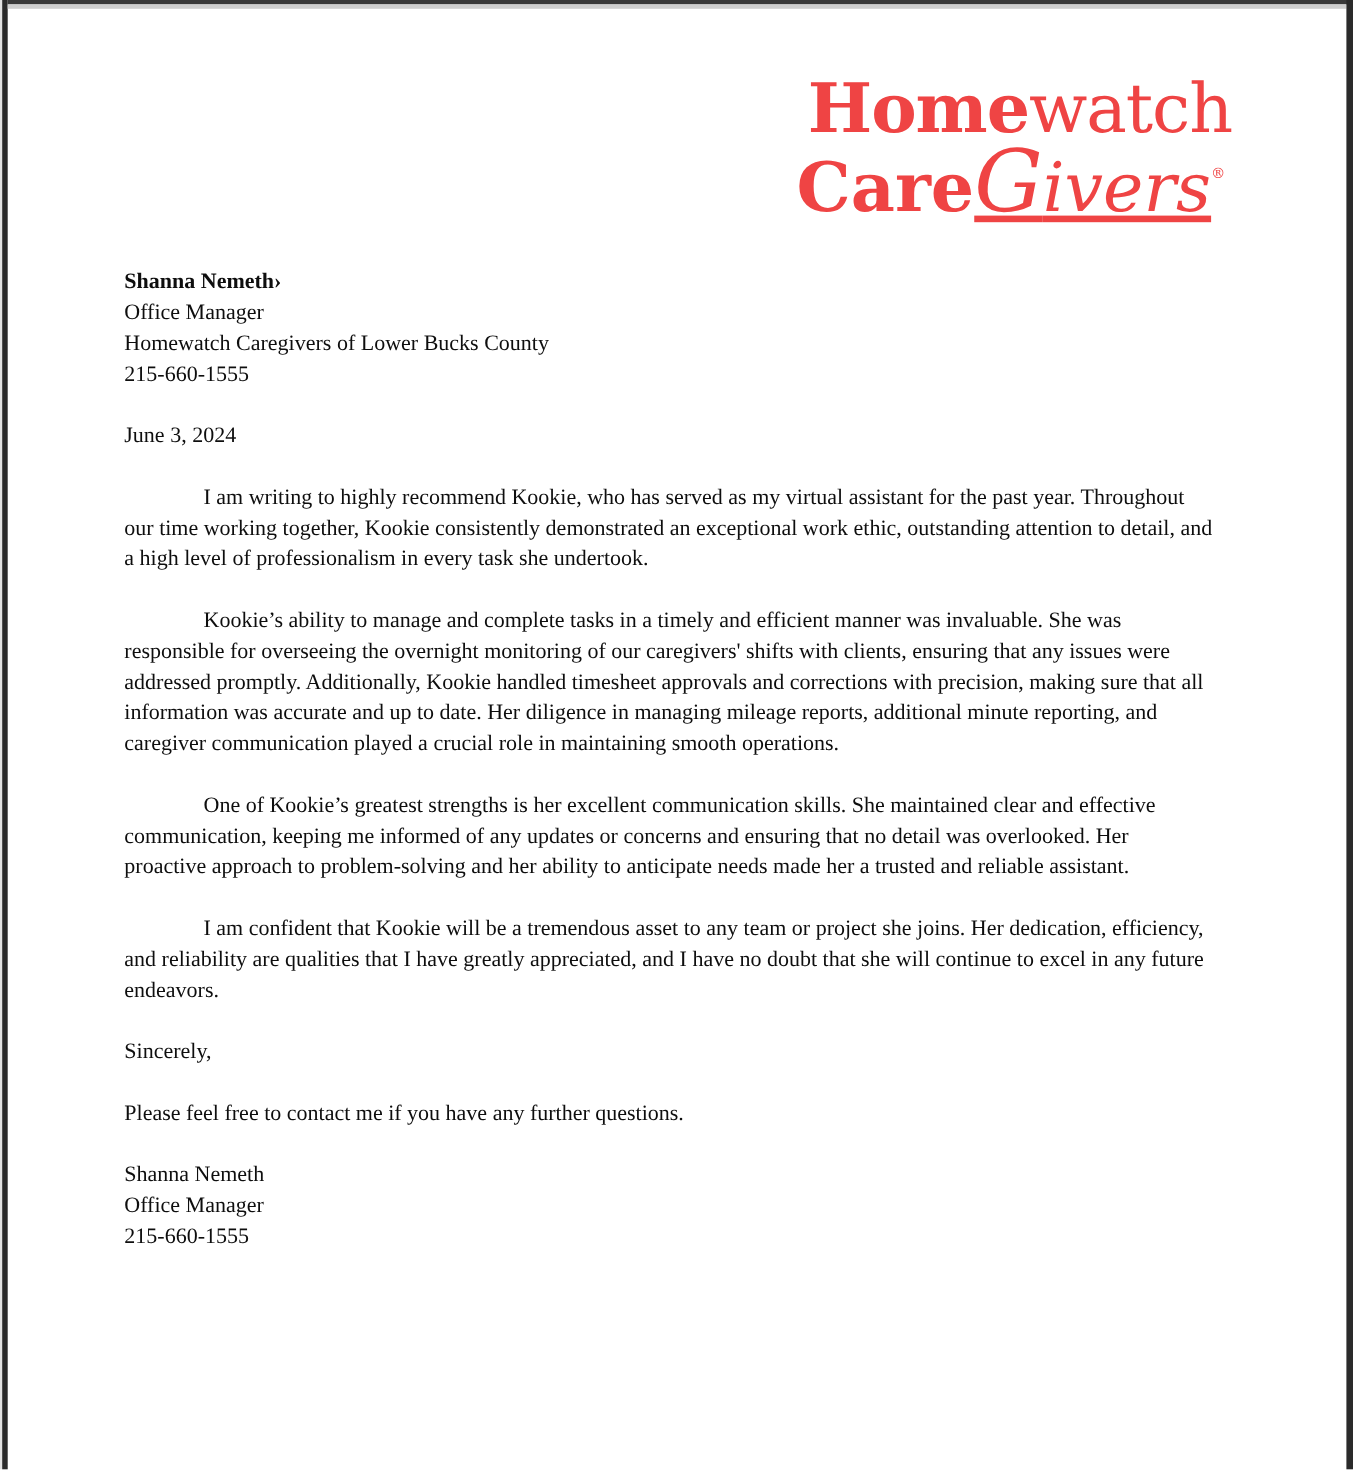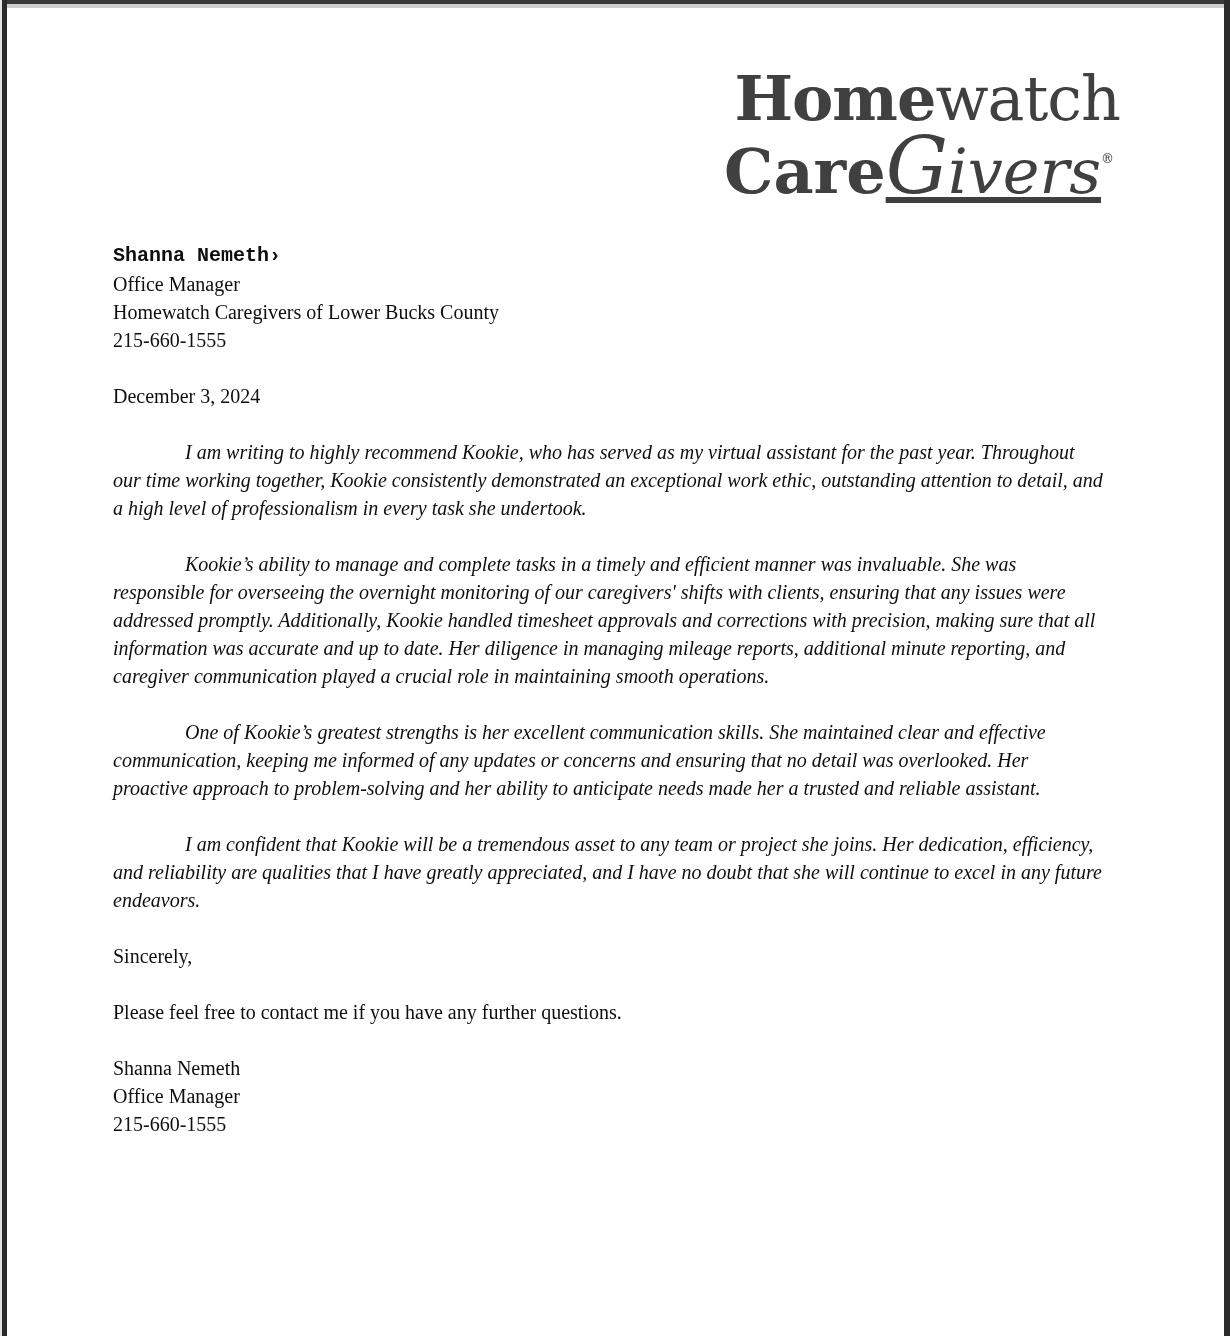--- a/index.html
+++ b/index.html
@@ -35,48 +35,48 @@
 
   
   .content {
     position: absolute;
     left: 113px; top: 242px;
     width: 992px;
     font-size: 20px;
     line-height: 28px;
   }
   .content p { margin: 0; }
-  .name-line { font-weight: bold; font-family: Liberation Mono, monospace; }
+  .name-line { font-weight: bold; }
   .gap-top { margin-top: 28px !important; }
-  .para { margin-top: 28px !important; text-indent: 72px; font-style: italic; }
+  .para { margin-top: 28px !important; text-indent: 72px; }
 </style>
 </head>
 <body>
 
 <div class="edge-left-light"></div>
 <div class="edge-left-dark"></div>
 <div class="edge-top-dark"></div>
 <div class="edge-top-gray"></div>
 <div class="edge-right-dark"></div>
 
-<div class="logo" id="logo" style="color: #404040; text-align: right;">
+<div class="logo" id="logo" style="color: #ef4444; text-align: right;">
   <div class="logo-l1"><span class="lb">Home</span><span>watch</span></div>
   <div class="logo-l2"><span class="lb">Care</span><span class="ls"><span class="lg">G</span><span>ivers</span></span><span class="reg">®</span></div>
 </div>
 
 <div class="content">
 
   <div>
     <p class="name-line">Shanna Nemeth›</p>
     <p>Office Manager</p>
     <p>Homewatch Caregivers of Lower Bucks County</p>
     <p>215-660-1555</p>
   </div>
 
-  <p class="gap-top">December 3, 2024</p>
+  <p class="gap-top">June 3, 2024</p>
 
 
   <p class="para">I am writing to highly recommend Kookie, who has served as my virtual assistant for the past year. Throughout our time working together, Kookie consistently demonstrated an exceptional work ethic, outstanding attention to detail, and a high level of professionalism in every task she undertook.</p>
   <p class="para">Kookie’s ability to manage and complete tasks in a timely and efficient manner was invaluable. She was responsible for overseeing the overnight monitoring of our caregivers' shifts with clients, ensuring that any issues were addressed promptly. Additionally, Kookie handled timesheet approvals and corrections with precision, making sure that all information was accurate and up to date. Her diligence in managing mileage reports, additional minute reporting, and caregiver communication played a crucial role in maintaining smooth operations.</p>
   <p class="para">One of Kookie’s greatest strengths is her excellent communication skills. She maintained clear and effective communication, keeping me informed of any updates or concerns and ensuring that no detail was overlooked. Her proactive approach to problem-solving and her ability to anticipate needs made her a trusted and reliable assistant.</p>
   <p class="para">I am confident that Kookie will be a tremendous asset to any team or project she joins. Her dedication, efficiency, and reliability are qualities that I have greatly appreciated, and I have no doubt that she will continue to excel in any future endeavors.</p>
 
   <p class="gap-top">Sincerely,</p>
 
   <p class="gap-top">Please feel free to contact me if you have any further questions.</p>

